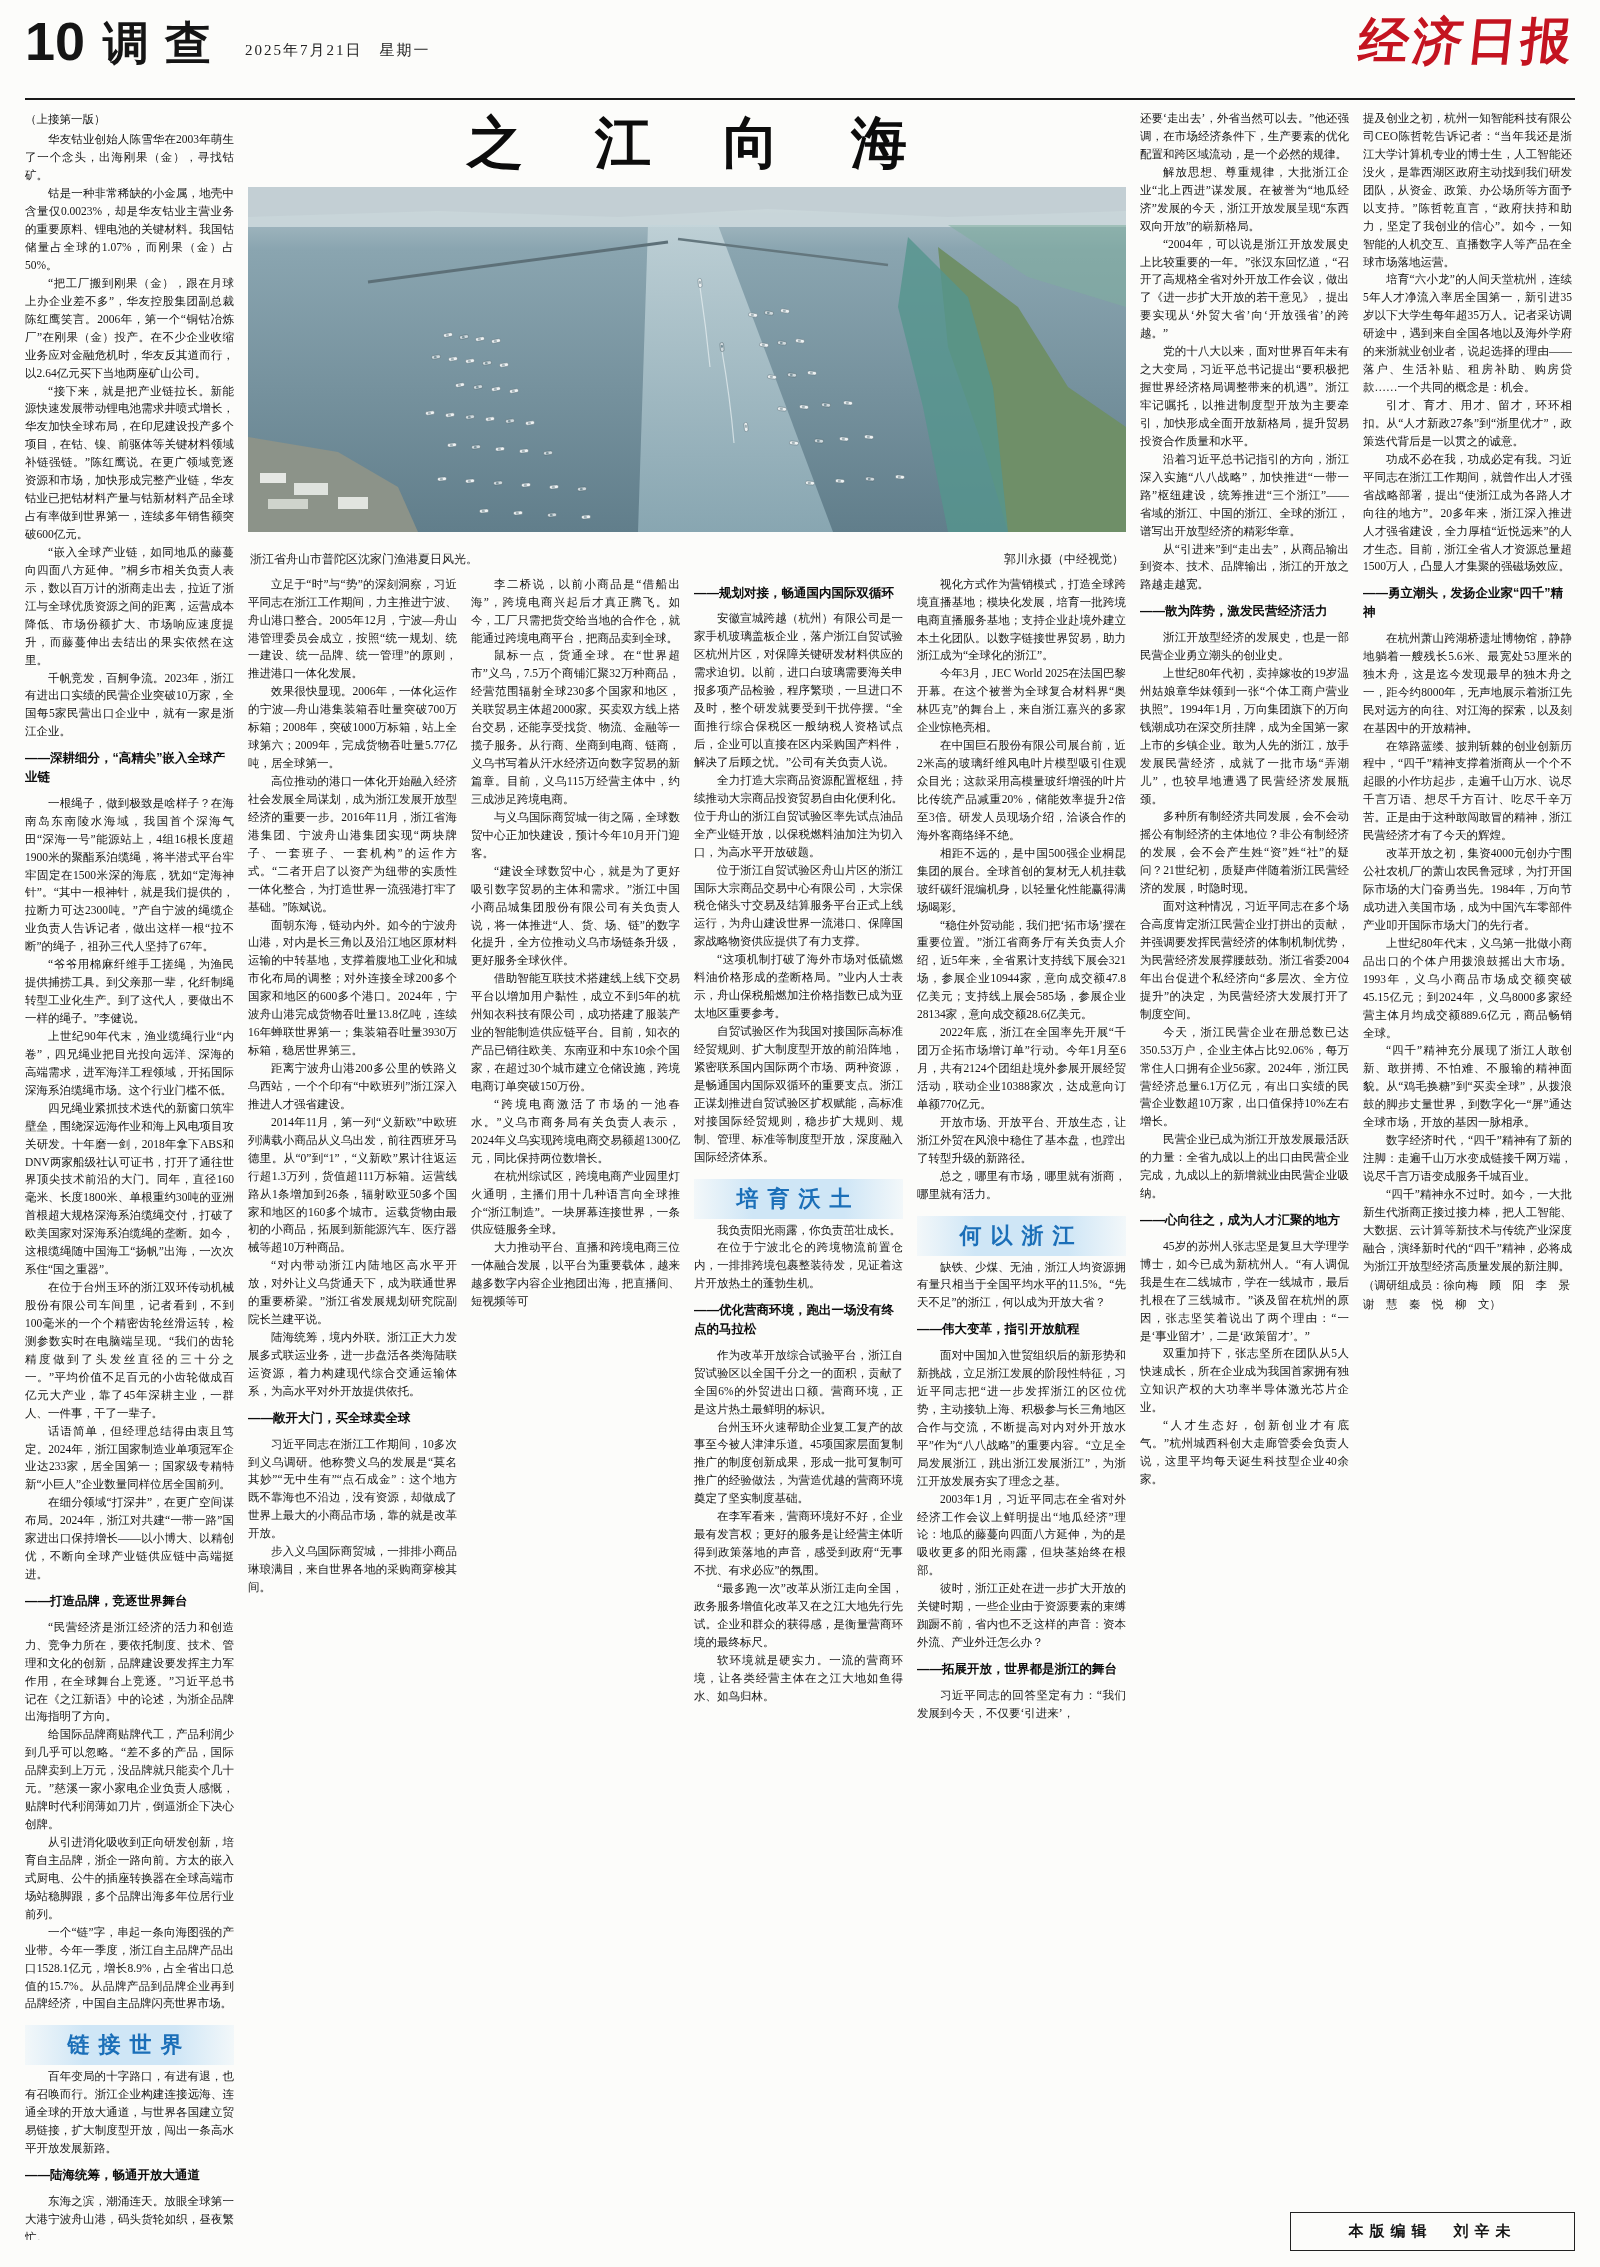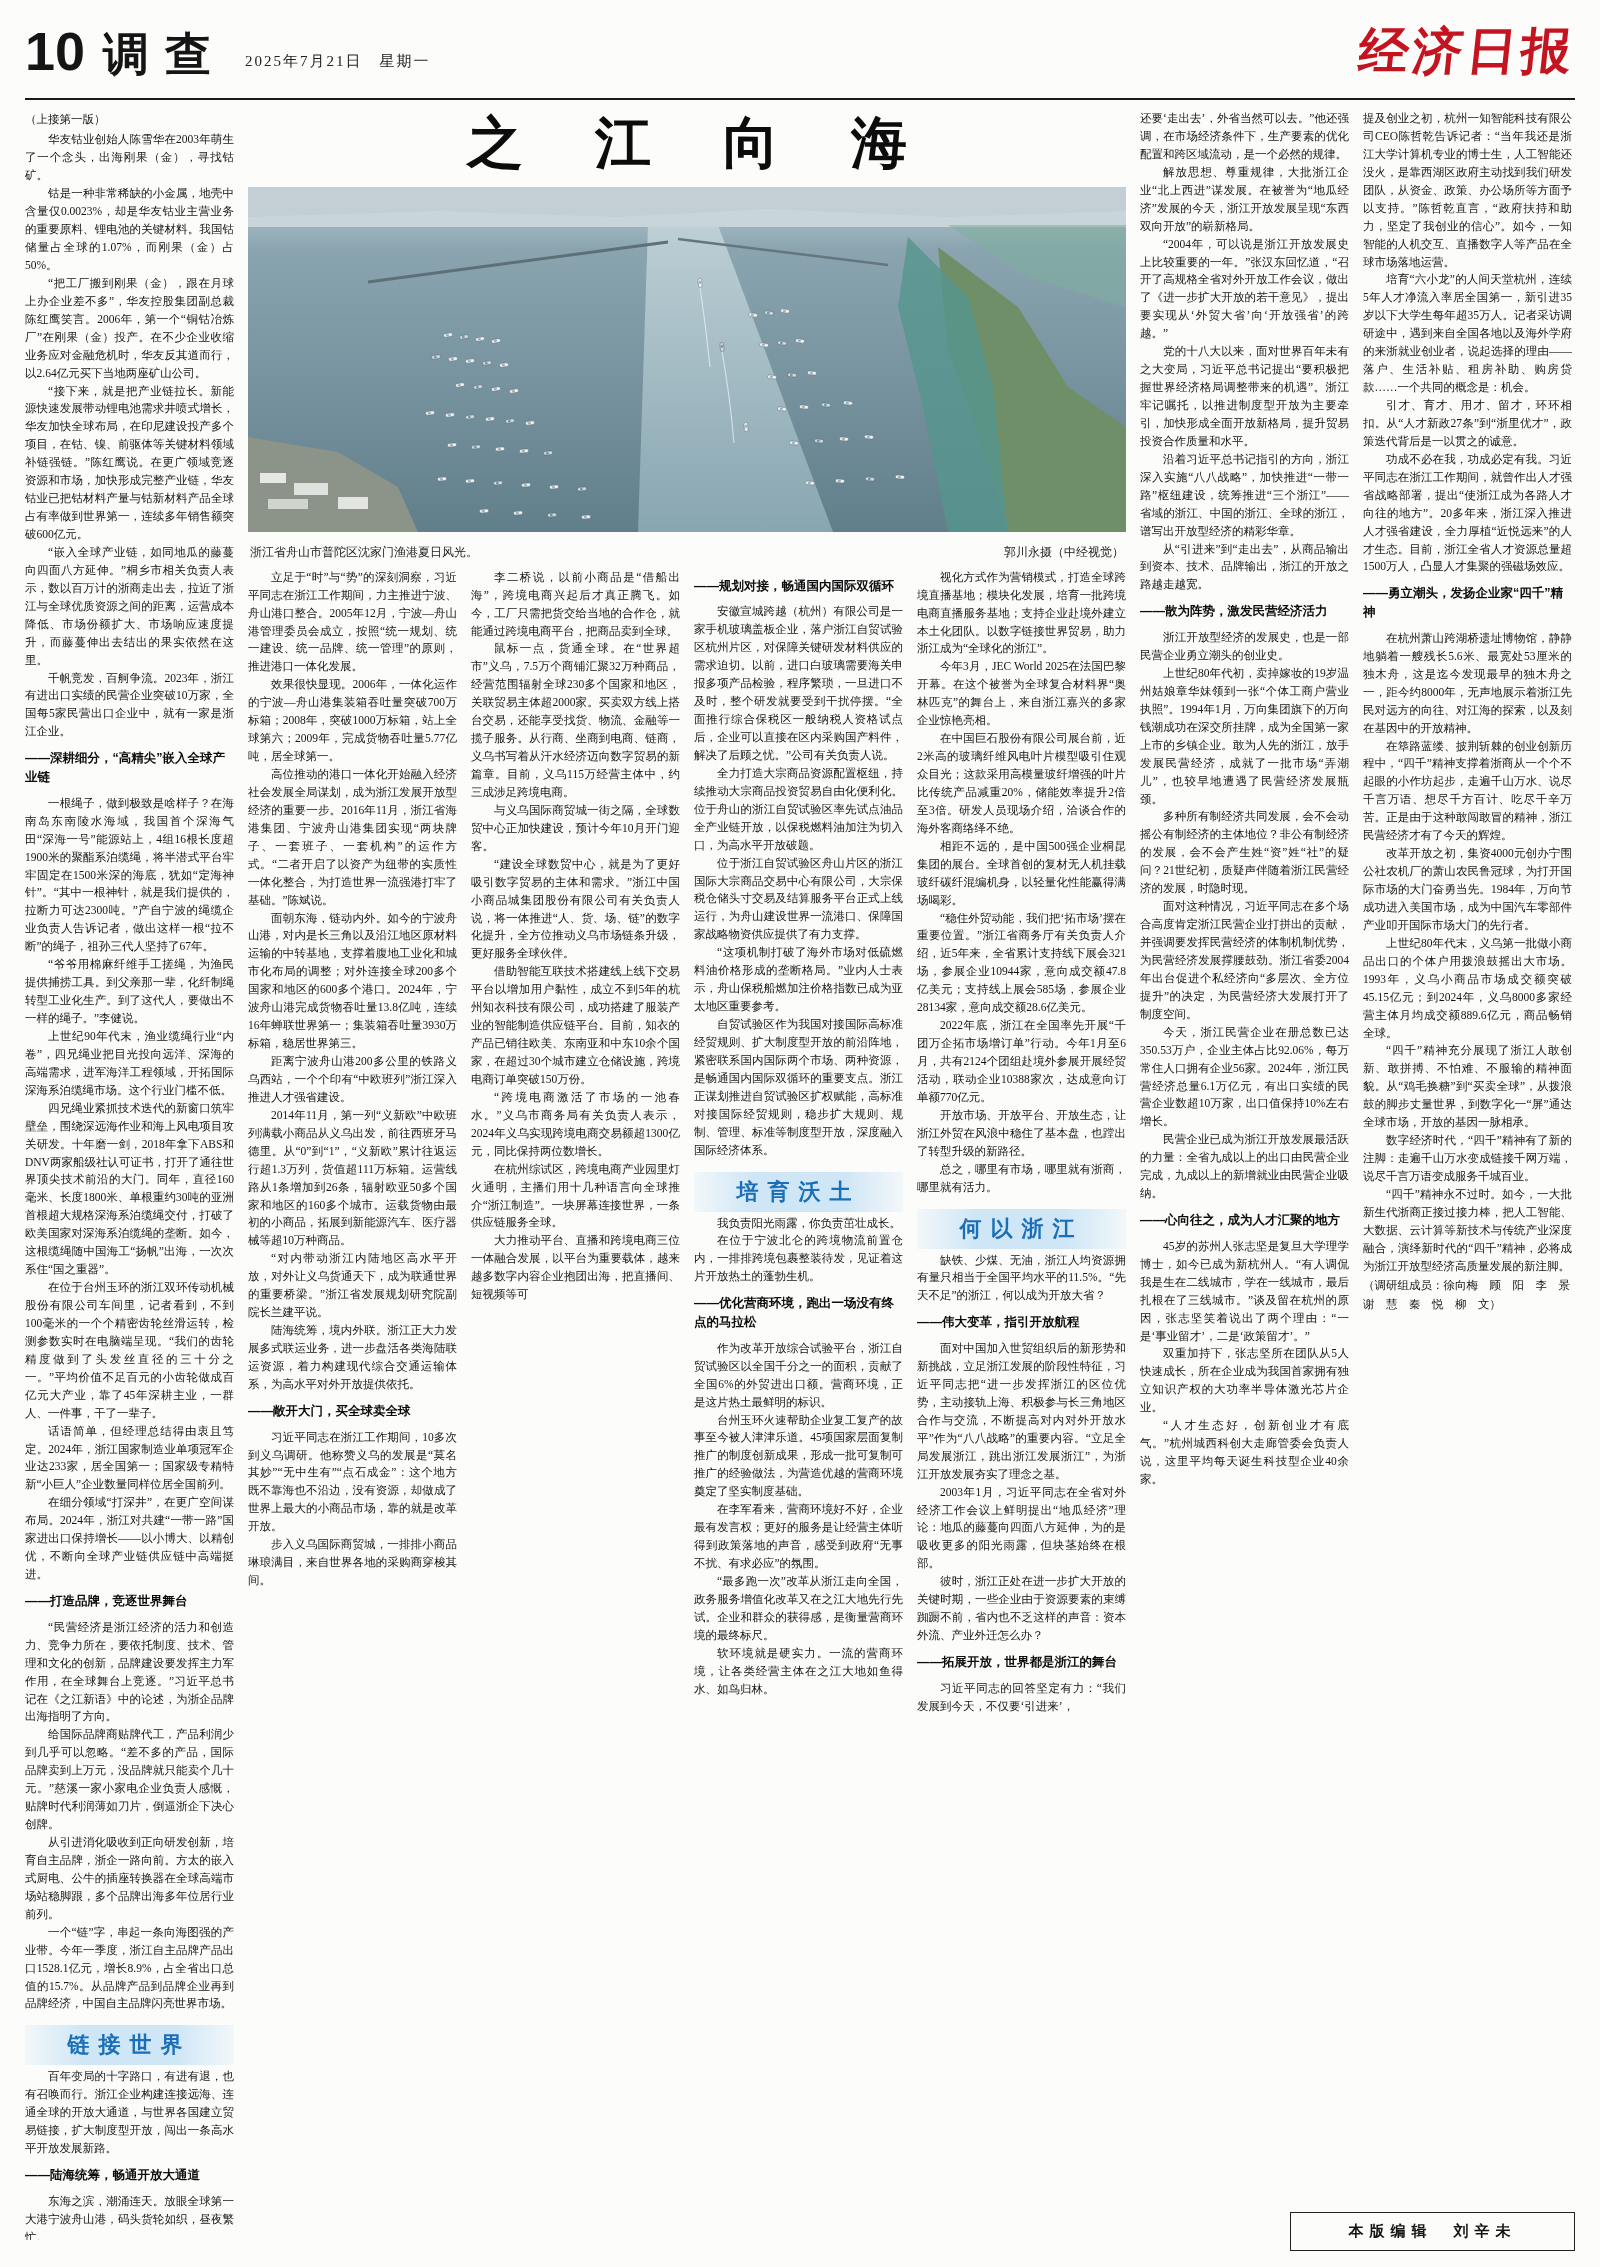--- a/index.html
+++ b/index.html
@@ -2,37 +2,37 @@
 <html><head>
 <meta charset="utf-8">
 <style>
   *{margin:0;padding:0;box-sizing:border-box}
   html{background:#e8e6e0}
   body{width:1600px;height:2267px;position:relative;background:#fcfcfa;
        font-family:"Liberation Serif","DejaVu Serif",serif;color:#151515;overflow:hidden}
   .page{position:absolute;inset:0;padding:16px 25px 12px}
 
   
-  .header{display:flex;align-items:center;justify-content:space-between;
+  .header{display:flex;align-items:flex-start;justify-content:space-between;
           border-bottom:2px solid #1a1a1a;padding-bottom:10px;height:84px}
   .header-left{display:flex;align-items:flex-end;gap:18px}
   .page-num{font-size:54px;font-weight:bold;line-height:.95;font-family:"Liberation Sans",sans-serif}
   .section-name{font-size:46px;font-weight:bold;letter-spacing:16px;line-height:1}
   .date-line{font-size:15px;letter-spacing:2px;margin-bottom:7px;color:#222}
   .paper-name{font-size:50px;font-weight:bold;color:#c41420;letter-spacing:4px;
               transform:skewX(-6deg);line-height:1;margin-bottom:2px}
 
   
   .content{display:flex;gap:14px;margin-top:10px;height:2130px}
   .col{width:209px;flex:none;overflow:hidden}
   .mid{width:878px;flex:none;display:flex;flex-direction:column;overflow:hidden}
   .mid-title{font-size:56px;font-weight:900;text-align:center;letter-spacing:72px;
              padding-left:72px;line-height:1.12;margin:2px 0 12px;color:#0c0c0c}
   svg.photo{display:block;width:100%;height:345px;background:#7e99a6}
-  .caption{display:flex;justify-content:space-between;font-size:12px;padding:12px 2px 8px;color:#1c1c1c}
+  .caption{display:flex;justify-content:space-between;font-size:12px;padding:19px 2px 8px;color:#1c1c1c}
   .mid-cols{display:flex;gap:14px;flex:1;overflow:hidden}
 
   
   .para{font-size:11.5px;line-height:1.56;text-align:justify;text-indent:2em}
   .para.cont{text-indent:0}
   .note{font-size:11.5px;line-height:1.6;margin-bottom:3px}
   .dash-heading{font-size:12.5px;font-weight:bold;line-height:1.5;margin:8px 0;
                 font-family:Liberation Sans, sans-serif;color:#0d0d0d}
   .blue-heading{font-size:22px;font-weight:bold;color:#1b6fb8;text-align:center;letter-spacing:9px;
                 background:linear-gradient(90deg,rgba(214,234,248,.25),#cfe6f6 28%,#cfe6f6 72%,rgba(214,234,248,.25));

